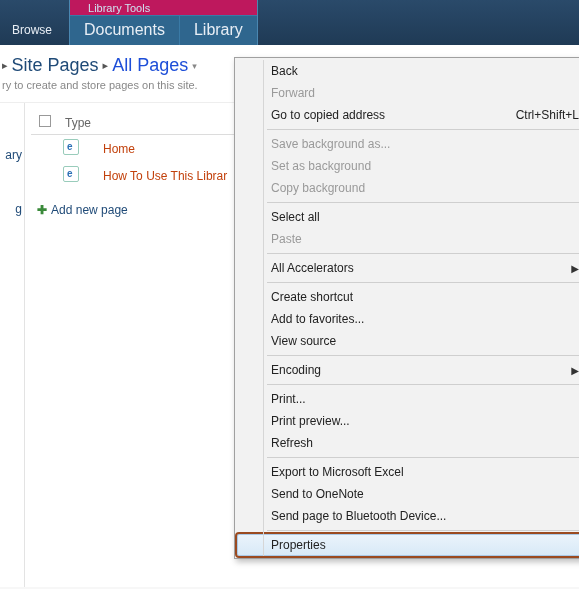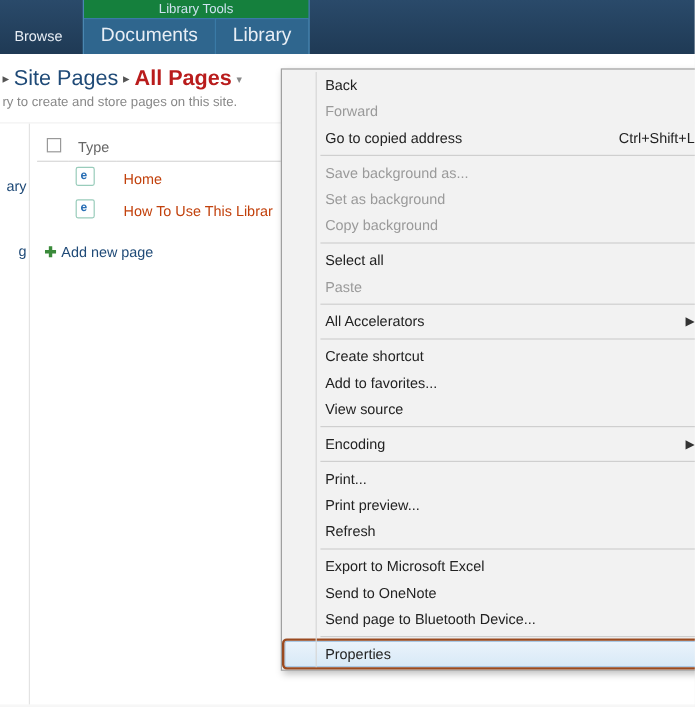--- a/index.html
+++ b/index.html
@@ -29,25 +29,24 @@
   .tab-group {
     display: flex;
     flex-direction: column;
     align-items: stretch;
     background: #2f668e;
     border: 1px solid #4a87b1;
     border-bottom: none;
     margin-left: 5px;
   }
   .tab-group-title {
-    text-align: center;
     font-size: 11px;
     color: #cfe2f0;
-    padding: 2px 0 1px;
-    background: #15803d;
+    padding: 2px 18px 1px;
+    background: #be185d;
   }
   .tab-group-tabs {
     display: flex;
   }
   .tab-sub {
     padding: 5px 14px 6px;
     color: #e8eef5;
     font-size: 16px;
     cursor: pointer;
     border-top: 1px solid #3a7aa6;
@@ -60,21 +59,21 @@
   }
   .breadcrumb {
     display: flex;
     align-items: center;
     gap: 4px;
     font-size: 18px;
     color: #333;
   }
   .bc-chev { color: #555; font-size: 11px; }
   .bc-link { color: #1f4a77; cursor: pointer; }
-  .bc-muted { color: #b91c1c; font-weight: bold; }
+  .bc-muted { color: #1d4ed8; }
   .bc-dd { color: #888; font-size: 9px; }
   .bc-desc { color: #888; font-size: 11px; padding: 3px 0 8px 0; }
   .content-wrap {
     display: flex;
     height: calc(100% - 45px - 60px);
     background: #fff;
   }
   .sidebar {
     width: 25px;
     border-right: 1px solid #e3e3e3;

